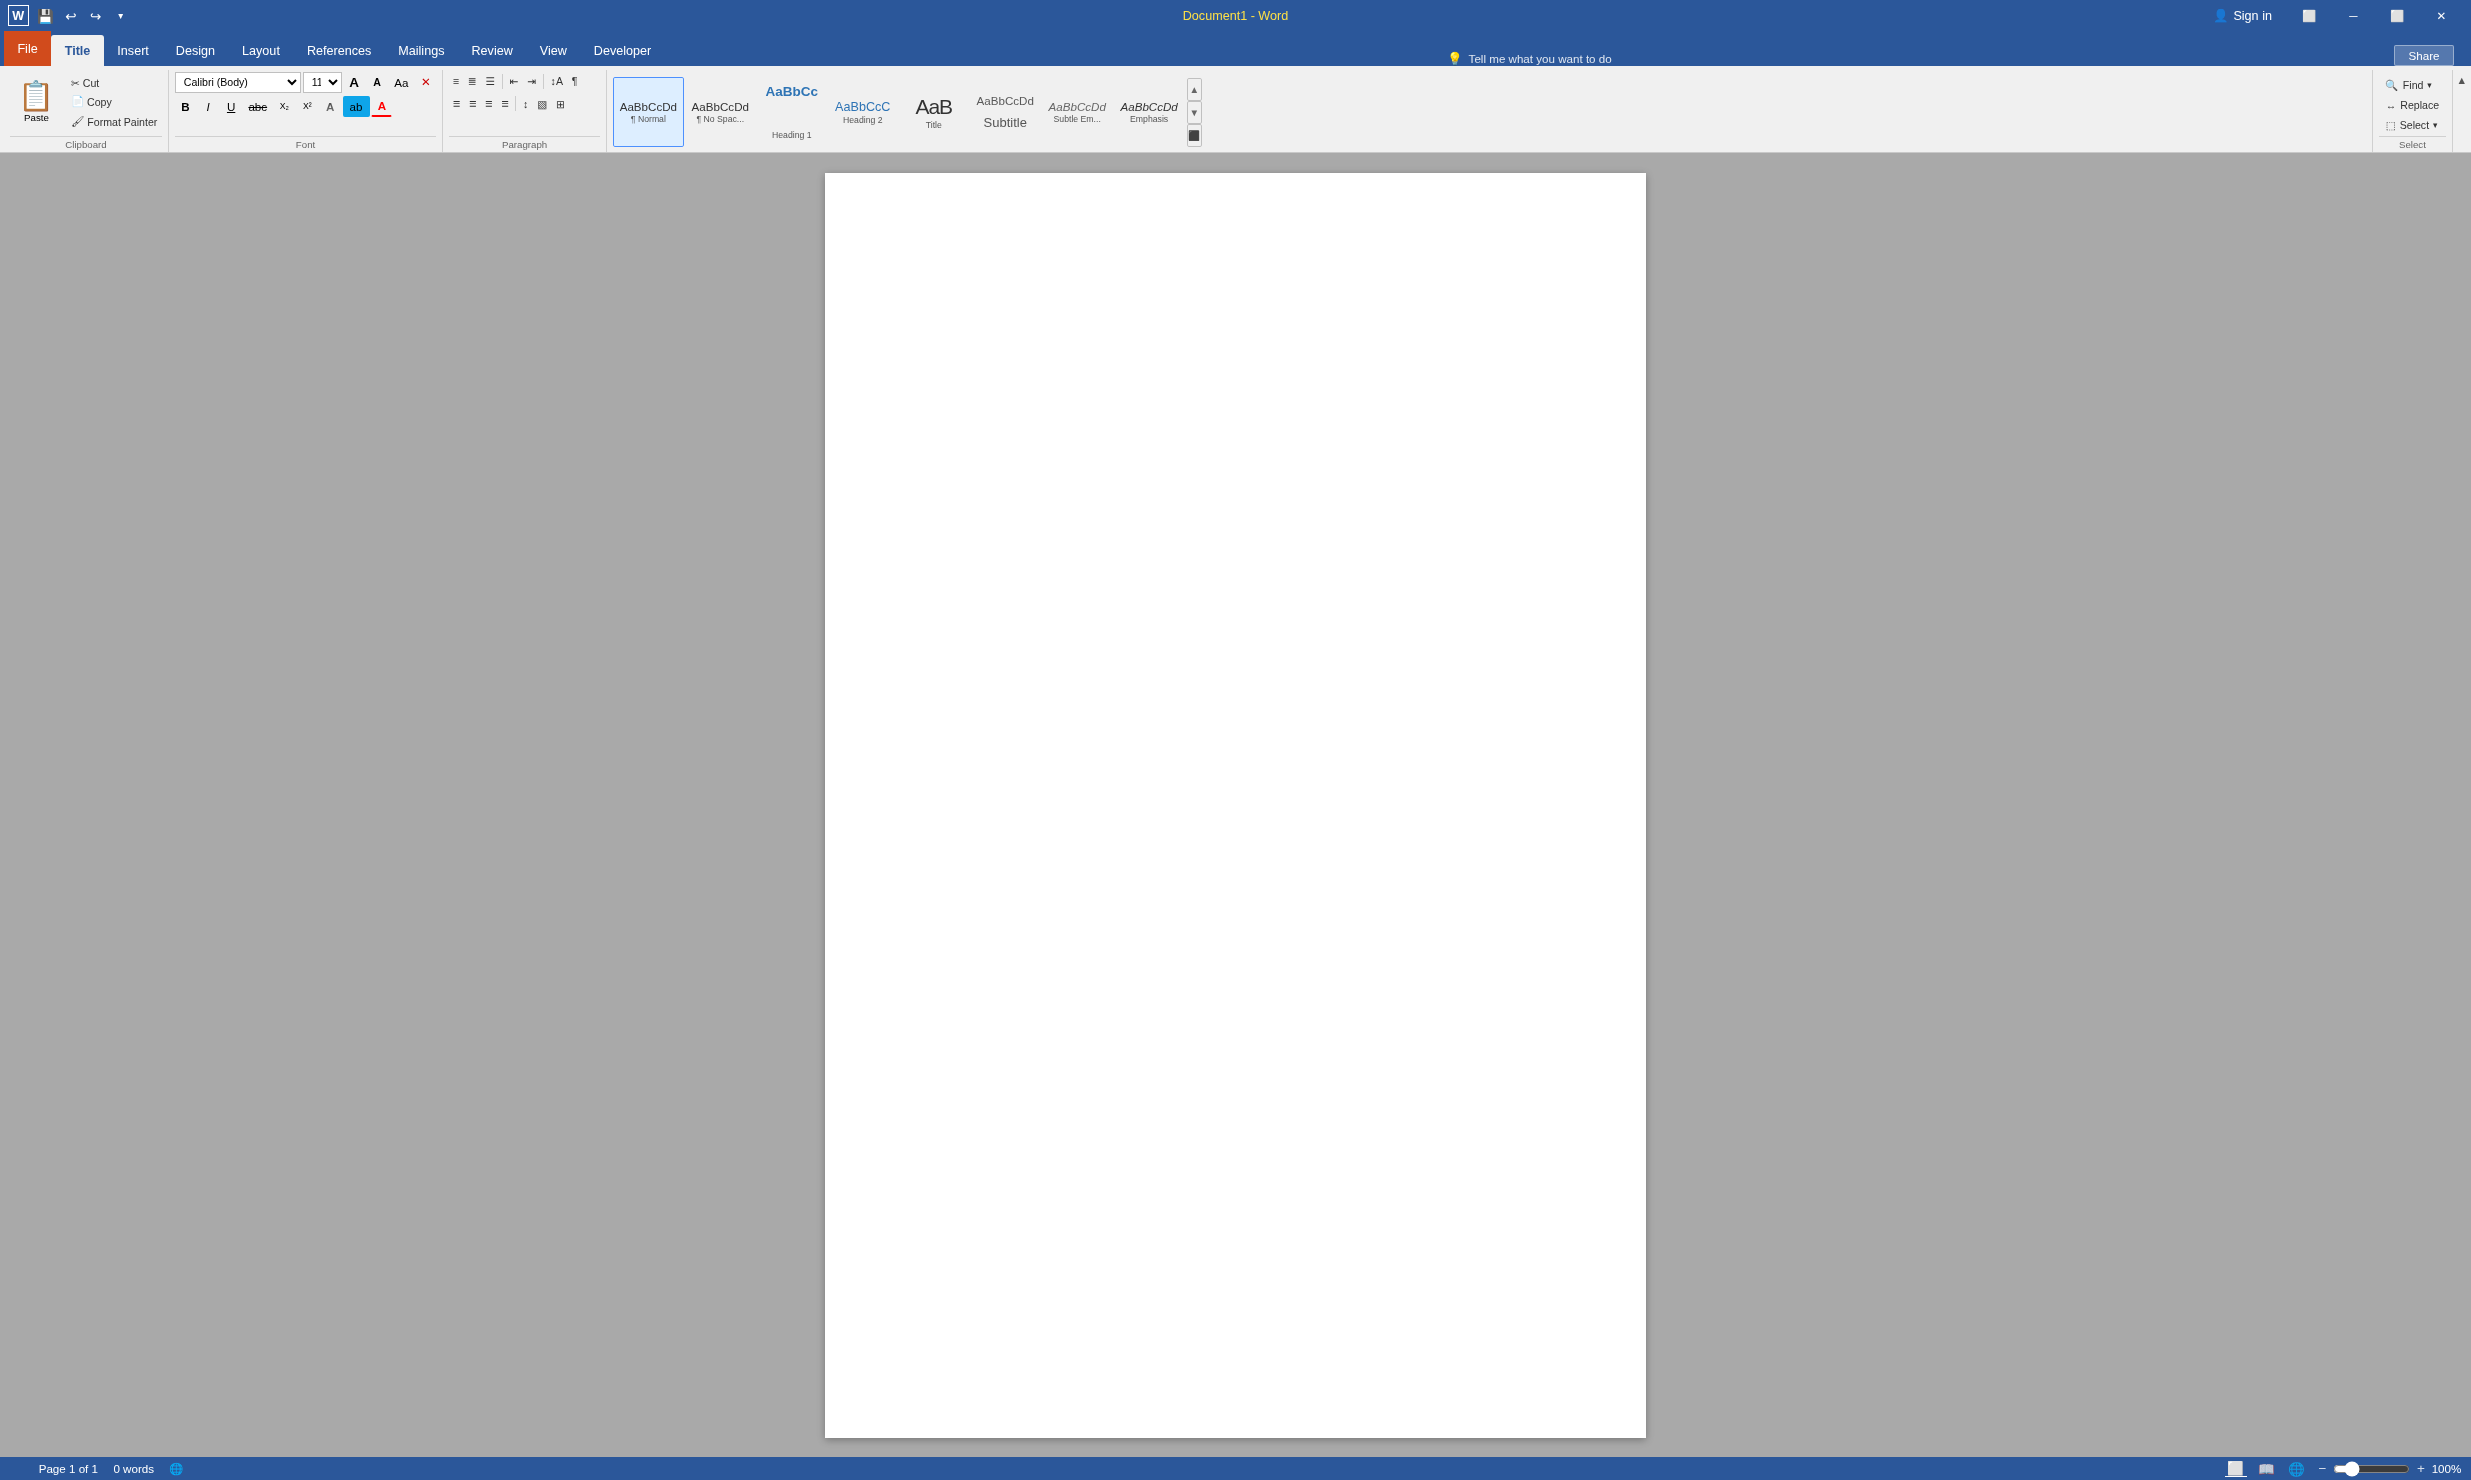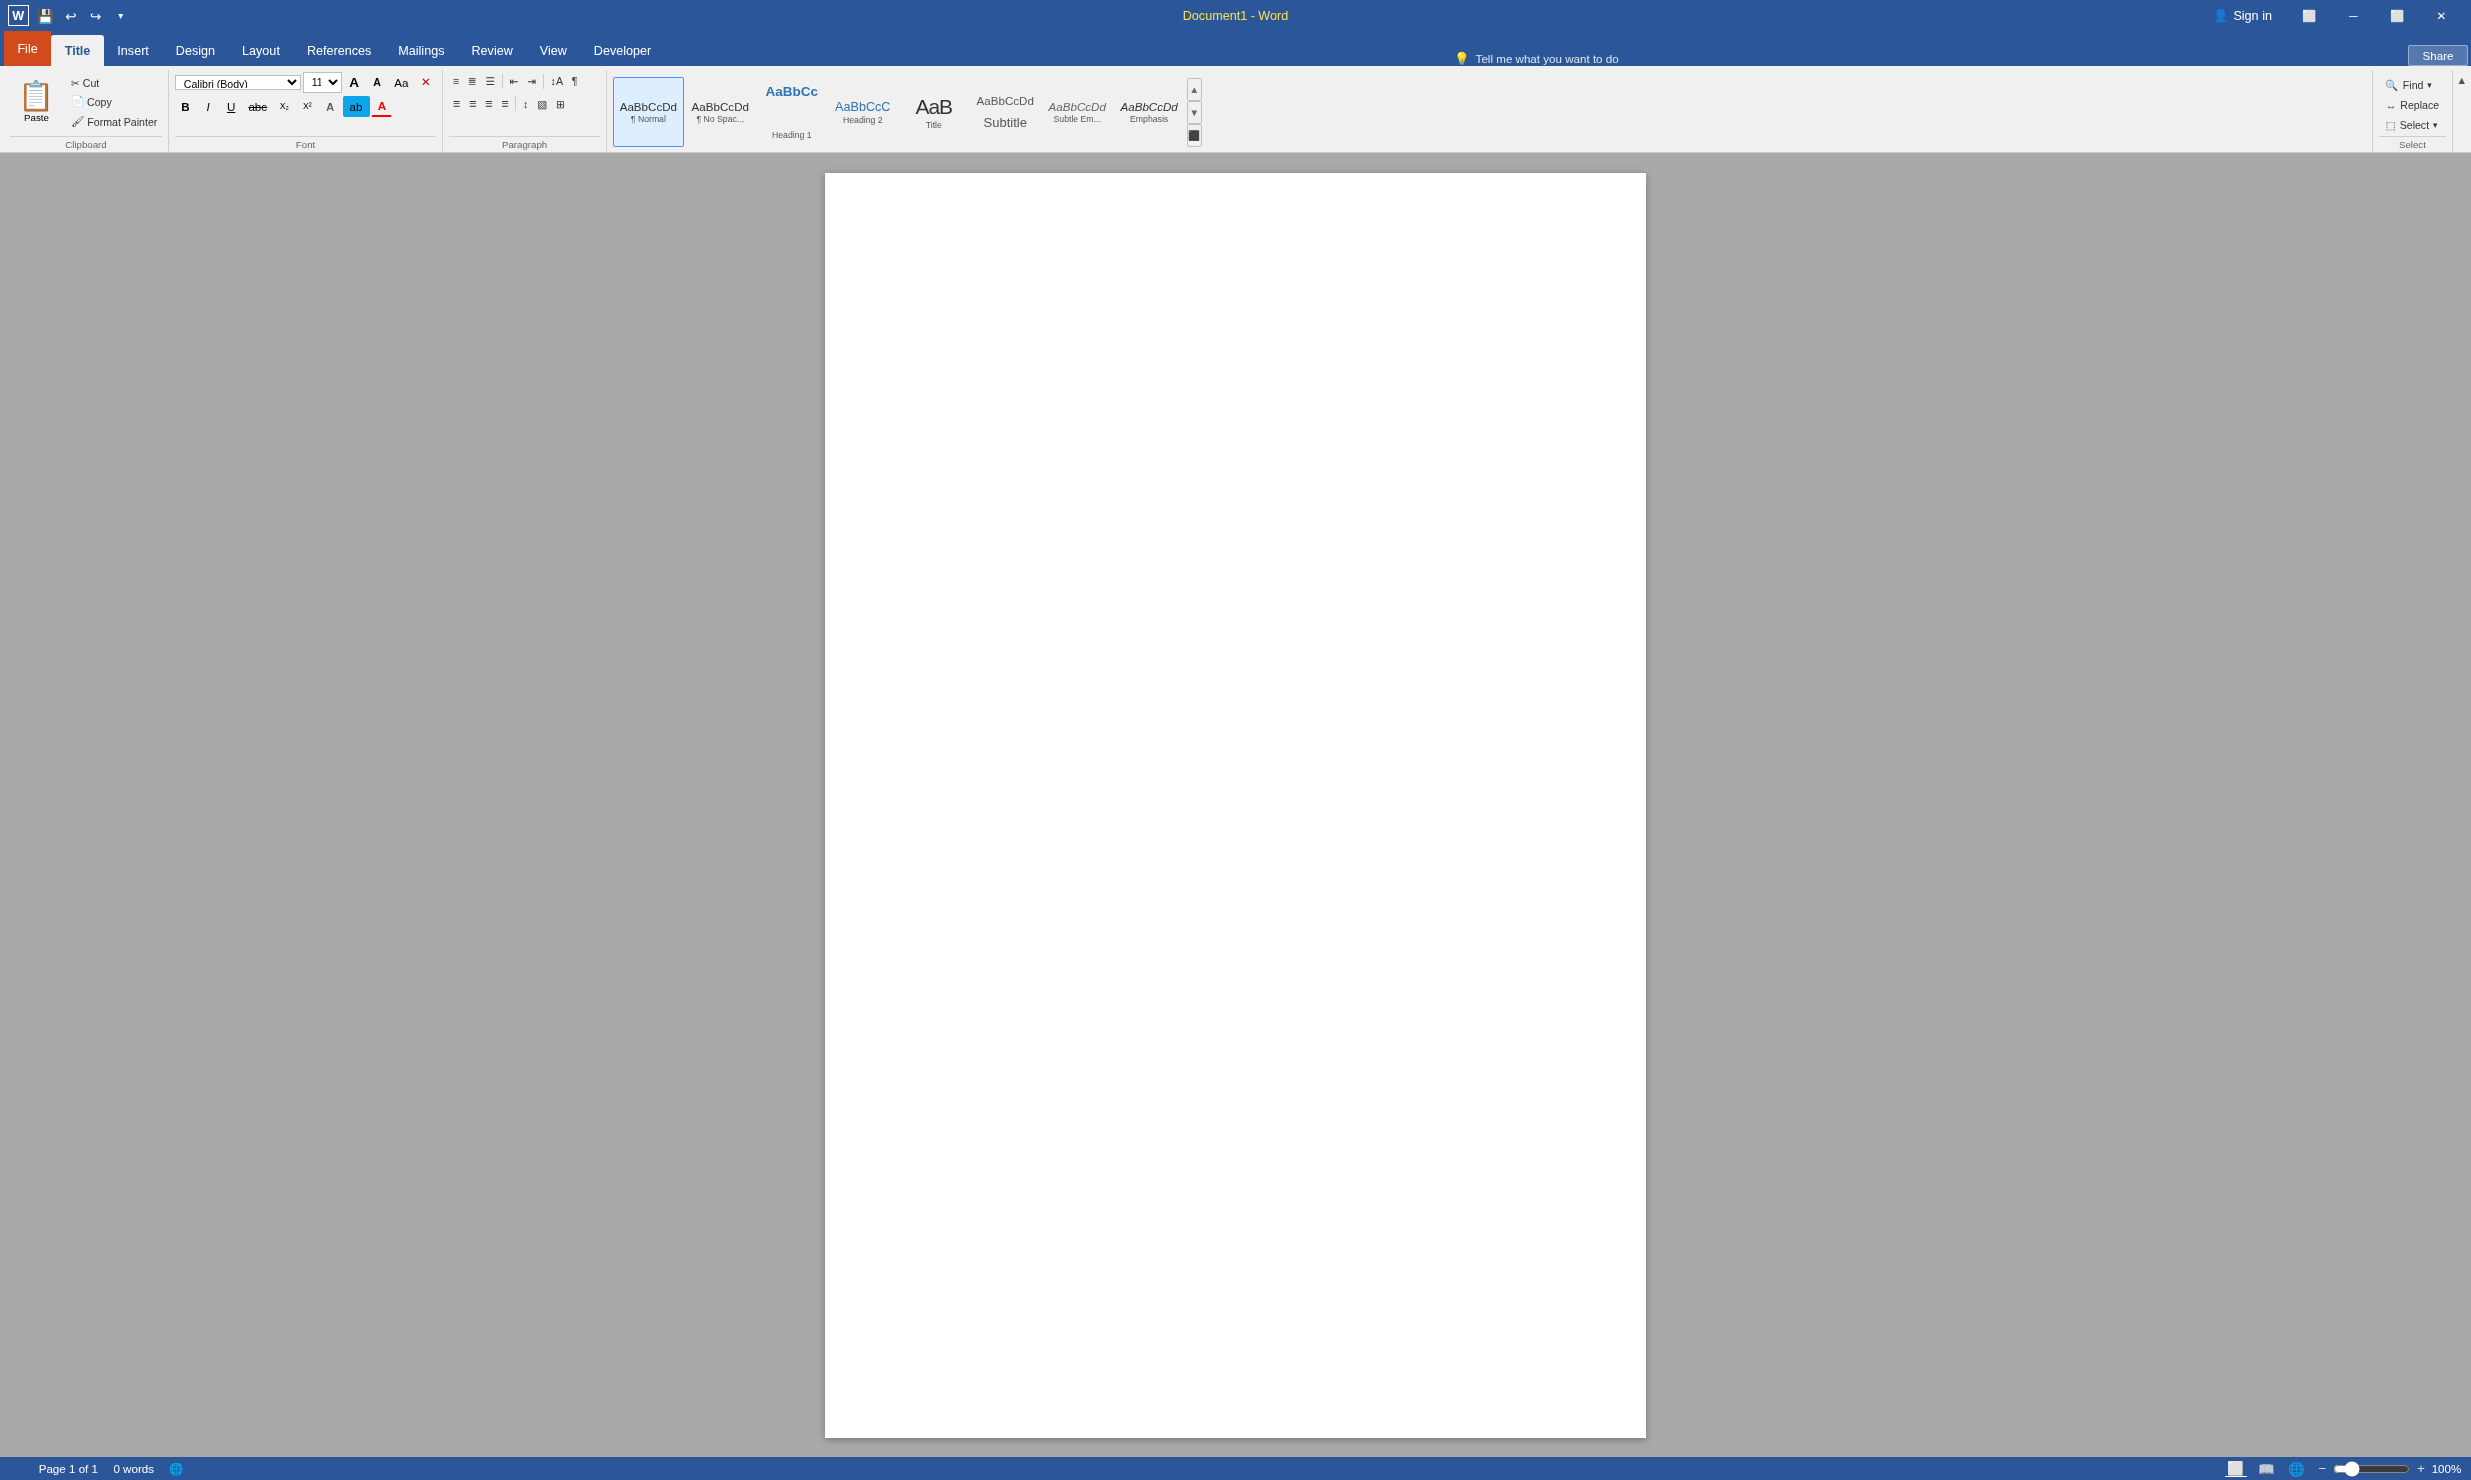--- a/index.html
+++ b/index.html
@@ -99,21 +99,21 @@
       background: none;
     }
     .paste-icon { font-size: 29px; line-height: 1; }
     .paste-label { font-size: 9.7px; }
     .clipboard-right { display: flex; flex-direction: column; gap: 1px; padding-top: 1.9px; }
     .font-select {
       border: 1px solid #c0c0c0;
       background: white;
       font-size: 10.6px;
       padding: 1px 3.9px;
-      height: 15px;
+      height: 21px;
       cursor: pointer;
       min-width: 126px;
     }
     .font-size-select {
       border: 1px solid #c0c0c0;
       background: white;
       font-size: 10.6px;
       padding: 1px 3.9px;
       height: 21px;
       width: 39px;
@@ -333,21 +333,21 @@
   <div class="ribbon-tab">Layout</div>
   <div class="ribbon-tab">References</div>
   <div class="ribbon-tab">Mailings</div>
   <div class="ribbon-tab">Review</div>
   <div class="ribbon-tab">View</div>
   <div class="ribbon-tab">Developer</div>
   <div class="tell-me">
     <span style="color:white;font-size:12.6px;">💡</span>
     <span style="color:rgba(255,255,255,0.85);font-size:11.6px;">Tell me what you want to do</span>
   </div>
-  <div style="margin-left:auto;display:flex;align-items:flex-start;padding-right:3px;">
+  <div style="margin-left:auto;display:flex;align-items:flex-start;padding-right:17px;">
     <button class="share-btn" style="background:rgba(255,255,255,0.2);color:white;border:1px solid rgba(255,255,255,0.4);padding:2.9px 13.5px;border-radius:1.9px;font-size:11.6px;cursor:pointer;display:flex;align-items:center;gap:3.9px;">Share</button>
   </div>
 </div>
 
 <div class="ribbon">
 
   <div class="ribbon-group" style="flex-direction:column;">
     <div style="display:flex;align-items:stretch;flex:1;gap:2.9px;">
       <button class="paste-btn">
         <span class="paste-icon">📋</span>

